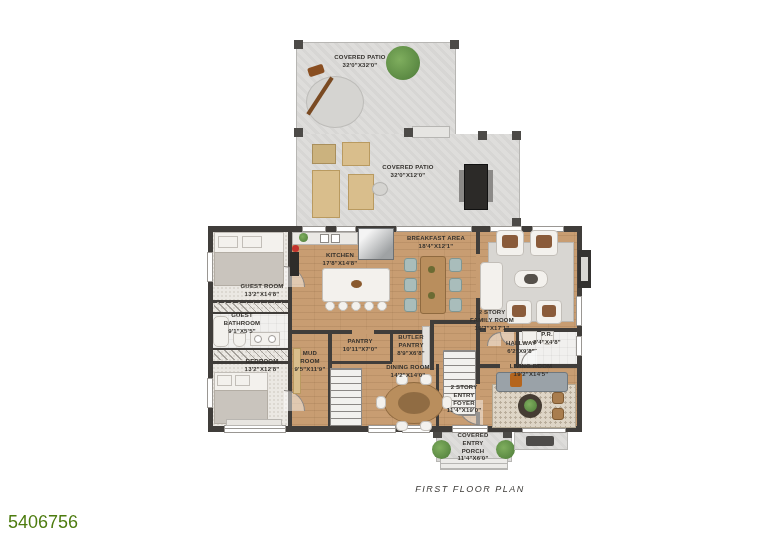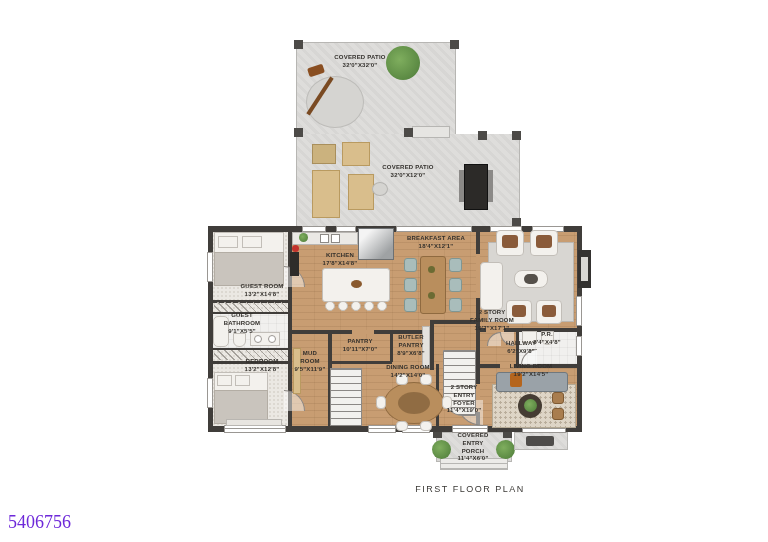--- a/index.html
+++ b/index.html
@@ -35,22 +35,22 @@
   .tan{background:#d9be8c;border:1px solid #b99a60;}
   .woodf{background:#b98e5d;border:1px solid #8f6a40;}
   .teal{background:#a9bdbb;border:1px solid #7f9693;border-radius:3px;}
   .green{background:radial-gradient(circle at 40% 40%,#7fae5e,#4c7a38);border-radius:50%;}
   .rug{background:#d8d6d2;border:1px solid #bab7b2;}
   
   .lbl{position:absolute;transform:translate(-50%,-50%);text-align:center;z-index:30;
        font-size:6px;line-height:1.3;font-weight:700;color:#33302c;letter-spacing:.2px;text-transform:uppercase;}
   .lbl span{display:block;}
   .plan-title{position:absolute;transform:translate(-50%,-50%);font-size:9px;letter-spacing:1.5px;
-              color:#3a3835;font-weight:400;z-index:30;}
-  .photo-id{position:absolute;left:8px;top:512px;font-size:18px;color:#6d28d9;z-index:30;font-family:Liberation Serif, serif;}
+              color:#3a3835;font-weight:400;z-index:30;font-style:italic;}
+  .photo-id{position:absolute;left:8px;top:512px;font-size:18px;color:#4d7c0f;z-index:30;}
 </style>
 </head>
 <body>
 
 <div class="stage">
 
   <div class="patio" style="left:296px;top:42px;width:160px;height:94px;"></div>
   <div class="patio" style="left:296px;top:134px;width:224px;height:96px;border-top:none;"></div>
   <div class="f" style="left:412px;top:126px;width:38px;height:12px;background:#e6e5e2;border:1px solid #b7b6b3;"></div>
   <div class="post" style="left:294px;top:40px;"></div>

